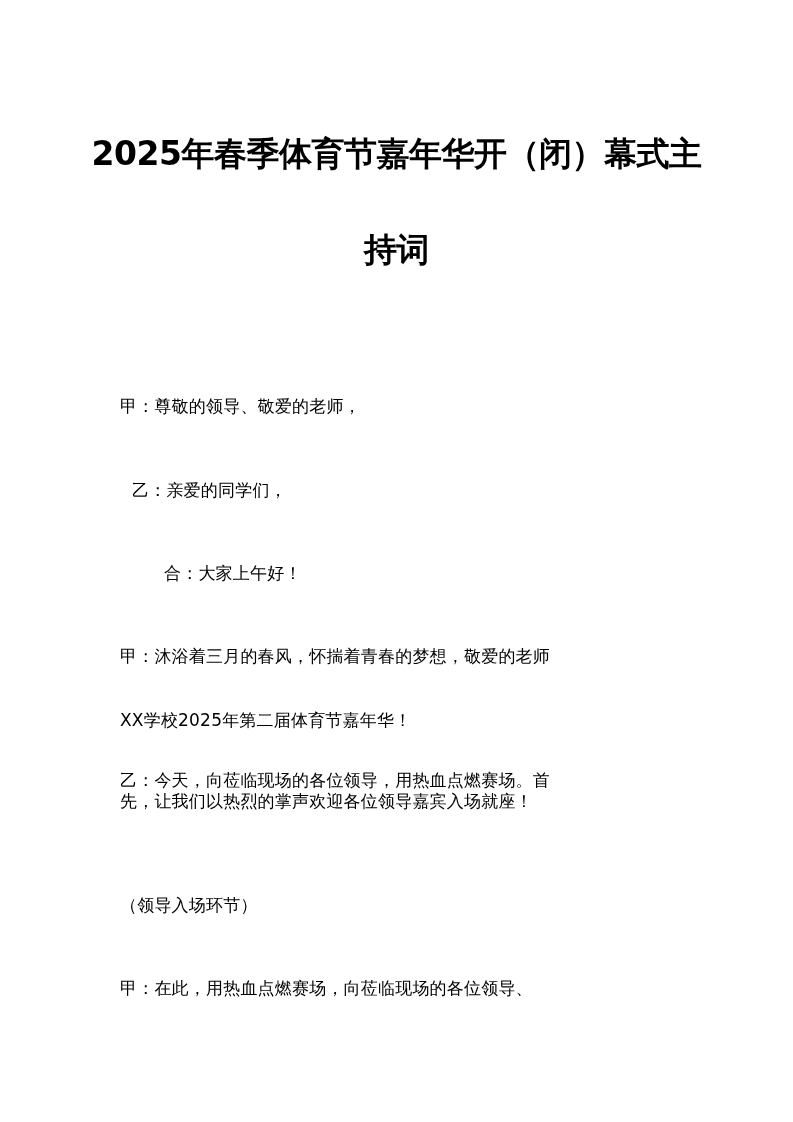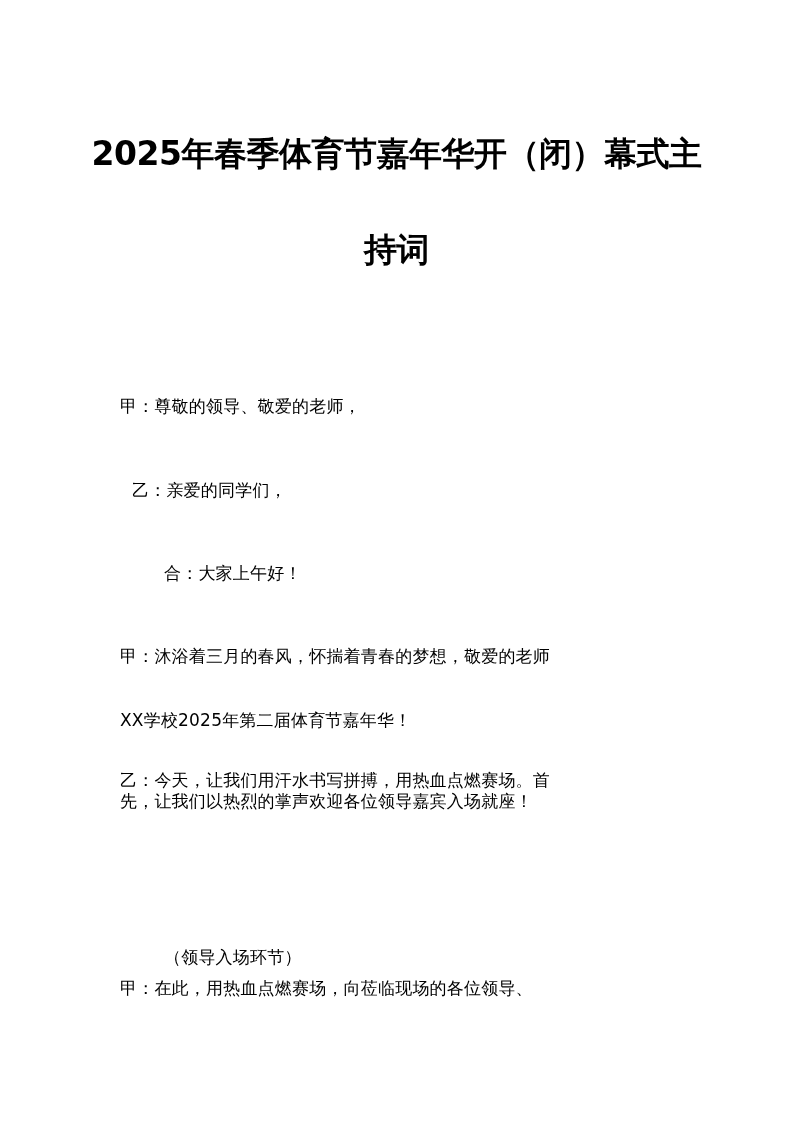--- a/index.html
+++ b/index.html
@@ -16,19 +16,19 @@
   <div class="title" style="top:132px;">2025年春季体育节嘉年华开（闭）幕式主</div>
   <div class="title" style="top:228px;">持词</div>
 
   <div class="line" style="top:395px;">甲：尊敬的领导、敬爱的老师，</div>
   <div class="line" style="top:479px;margin-left:12px;">乙：亲爱的同学们，</div>
   <div class="line" style="top:562px;margin-left:44px;">合：大家上午好！</div>
 
   <div class="line" style="top:645px;">甲：沐浴着三月的春风，怀揣着青春的梦想，敬爱的老师</div>
   <div class="line" style="top:686px;margin-top:23px;">XX学校2025年第二届体育节嘉年华！</div>
 
-  <div class="line" style="top:769px;">乙：今天，让我们用汗水书写拼搏，用热血点燃赛场。首</div>
+  <div class="line" style="top:769px;">乙：今天，向莅临现场的各位领导，用热血点燃赛场。首</div>
   <div class="line" style="top:790px;">先，让我们以热烈的掌声欢迎各位领导嘉宾入场就座！</div>
 
-  <div class="line" style="top:946px;margin-left:44px;">（领导入场环节）</div>
+  <div class="line" style="top:894px;">（领导入场环节）</div>
 
   <div class="line" style="top:977px;">甲：在此，用热血点燃赛场，向莅临现场的各位领导、</div>
 </div>
 
 </body></html>

